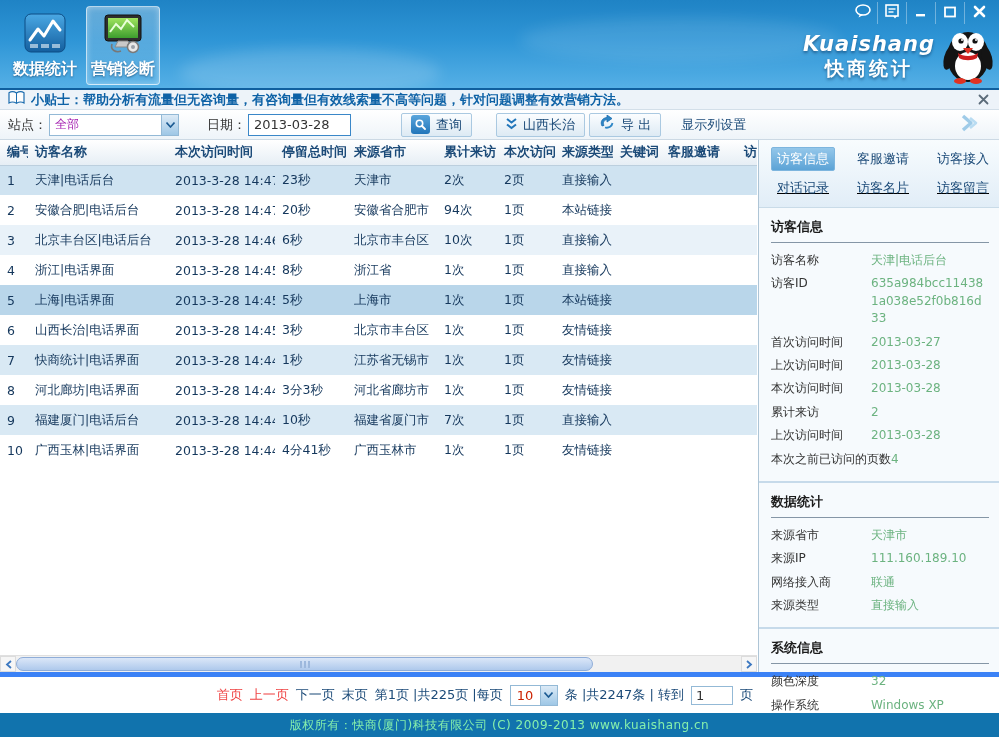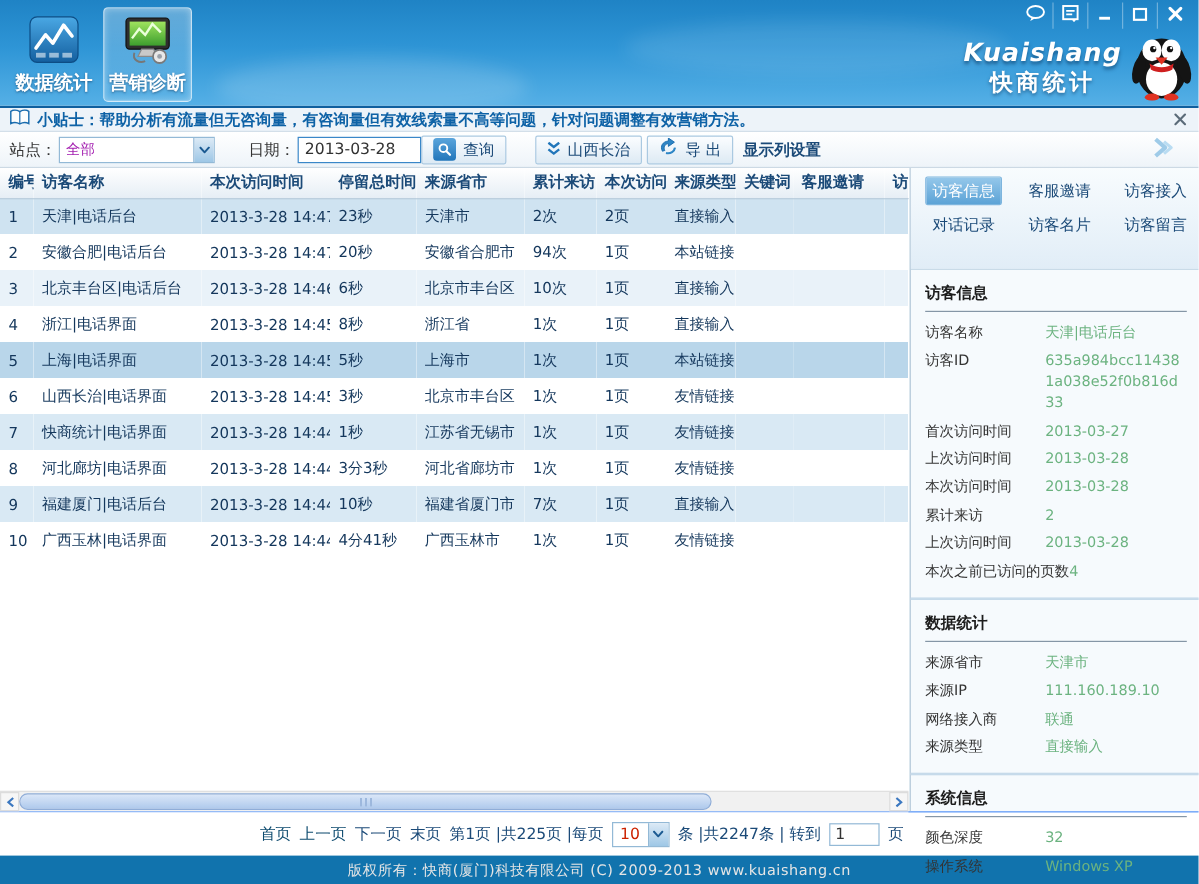--- a/index.html
+++ b/index.html
@@ -32,62 +32,62 @@
 
 .filterbar { height:30px; background:linear-gradient(180deg,#ffffff,#eef4f9); border-bottom:1px solid #ccd9e4; display:flex; align-items:center; padding-left:8px; position:relative; }
 .flabel { font-size:13px; color:#333; white-space:nowrap; }
 .fake-select { width:130px; height:22px; border:1px solid #93b9d6; background:#fff; display:flex; align-items:center; margin-left:2px; cursor:pointer; }
 .fake-select .sel-value { flex:1; font-size:12px; color:#a21caf; padding-left:5px; white-space:nowrap; overflow:hidden; }
 .sel-arrow { width:17px; height:100%; background:linear-gradient(180deg,#dceaf6,#9ec7e6); border-left:1px solid #93b9d6; display:flex; align-items:center; justify-content:center; }
 .date-input { width:103px; height:22px; border:1px solid #3a87c8; font-size:13px; color:#333; padding:0 5px; margin-left:2px; font-family:inherit; }
 .fbtn { height:24px; border:1px solid #aac9e1; background:linear-gradient(180deg,#fbfdff,#ddeaf4); border-radius:2px; display:flex; align-items:center; padding:0 9px; gap:6px; cursor:pointer; }
 .fbtn-label { font-size:13px; color:#1b4a78; white-space:nowrap; }
 .search-chip { width:19px; height:19px; border-radius:3px; background:linear-gradient(180deg,#5aa5dc,#2276ba); display:flex; align-items:center; justify-content:center; }
-.col-settings { font-size:13px; color:#1b4a78; margin-left:8px; cursor:pointer; white-space:nowrap;font-weight:bold; }
+.col-settings { font-size:13px; color:#1b4a78; margin-left:20px; cursor:pointer; white-space:nowrap; }
 .filter-expand { position:absolute; right:18px; top:4px; cursor:pointer; }
 .sp { display:inline-block; }
 
 
-.main { display:flex; height:537px; border-bottom:1px solid #3b82f6; }
+.main { display:flex; height:537px; border-bottom:5px solid #3b82f6; }
 .left { width:758px; display:flex; flex-direction:column; background:#fff; }
 table.grid { width:757px; border-collapse:collapse; table-layout:fixed; }
 table.grid th { height:25px; background:linear-gradient(180deg,#ffffff,#e6eef5); border-bottom:1px solid #bccfde; font-size:13px; font-weight:bold; color:#1b4a78; text-align:left; padding-left:7px; white-space:nowrap; overflow:hidden; }
 table.grid td { height:30px; font-size:12.5px; color:#14375c; padding-left:7px; white-space:nowrap; overflow:hidden; cursor:default; }
 .left-spacer { flex:1; background:#fff; }
 .hscroll { height:17px; display:flex; align-items:stretch; background:#f1f1f1; border-top:1px solid #e0e0e0; width:757px; }
 .hs-btn { width:16px; background:#f6f6f6; border:1px solid #dcdcdc; display:flex; align-items:center; justify-content:center; cursor:pointer; }
 .hs-thumb { width:577px; margin:1px 0; background:linear-gradient(180deg,#dbe7f8,#aec9ec); border:1px solid #8fadd8; border-radius:8px; display:flex; align-items:center; justify-content:center; cursor:grab; }
 .hs-grip { width:10px; height:7px; background:repeating-linear-gradient(90deg,#9db8dd 0 2px,transparent 2px 4px); }
 .hs-track { flex:1; }
 
 
 .right-panel { width:241px; background:#f6fafd; border-left:1px solid #aec5d6; display:flex; flex-direction:column; }
 .tabs { padding:7px 6px 7px 12px; background:linear-gradient(180deg,#f8fcfe,#e1edf7); border-bottom:1px solid #c9dbe8; }
 .tab-row { display:flex; gap:16px; margin-bottom:5px; }
-.tab-row:last-child { margin-bottom:17px; }
+.tab-row:last-child { margin-bottom:0;text-decoration:underline; }
 .tab { font-size:13px; color:#1b4a78; padding:2px 5px; cursor:pointer; white-space:nowrap; border:1px solid transparent; }
 .tab.active { background:linear-gradient(180deg,#94c7ea,#5ca3d6); color:#fff; border:1px solid #7db5de; border-radius:2px; }
 .section-title { margin:10px 10px 0 12px; font-size:13px; font-weight:bold; color:#1c1c1c; padding-bottom:6px; border-bottom:1px solid #8596a6; }
 .fields { padding:6px 6px 2px 12px; }
 .field { display:flex; align-items:flex-start; padding:3px 0; font-size:12px; line-height:1.45; }
 .field .k { flex:0 0 auto; min-width:100px; color:#333; white-space:nowrap; }
 .field .v { color:#6cb380; word-break:break-all; padding-right:4px; }
 .section-sep { height:9px; background:#d7e7f3; border-top:1px solid #c6daea; border-bottom:1px solid #c6daea; margin-top:8px; }
 
 
 .pagebar { height:36px; width:757px; display:flex; align-items:center; justify-content:flex-end; gap:7px; padding-right:4px; background:#fff; }
 .pg { font-size:13px; color:#1b4a78; cursor:pointer; white-space:nowrap; }
-.pg.disabled { color:#0c4a6e; cursor:default; }
+.pg.disabled { color:#ef4444; cursor:default; }
 .pg.static { cursor:default; }
 .pg-select { width:48px; height:21px; border:1px solid #93b9d6; background:#fff; display:flex; align-items:center; cursor:pointer; }
 .pg-select .sel-value { flex:1; font-size:13px; color:#cc2200; padding-left:6px; }
 .goto-input { width:42px; height:19px; border:1px solid #93b9d6; font-size:13px; color:#333; padding:0 4px; font-family:inherit; }
 
 
-.footer { height:24px; background:#1173ad; color:#e5e5e5; font-size:12px; display:flex; align-items:center; justify-content:center; letter-spacing:.5px; }
+.footer { height:24px; background:#1173ad; color:#86efac; font-size:12px; display:flex; align-items:center; justify-content:center; letter-spacing:.5px; }
 </style>
 </head>
 <body>
 
 <div class="window">
 
   <header class="titlebar">
     <div class="cloud cloud1"></div>
     <div class="cloud cloud2"></div>
 
@@ -220,21 +220,21 @@
     <div class="fake-select">
       <span class="sel-value">全部</span>
       <span class="sel-arrow">
         <svg width="9" height="6" viewBox="0 0 9 6">
             <path d="M0.5 0.5 L4.5 5 L8.5 0.5" fill="none" stroke="#1b5a92" stroke-width="1.6"></path>
           </svg>
       </span>
     </div>
     <span class="flabel sp" style="margin-left:28px;">日期：</span>
     <input class="date-input" value="2013-03-28" style="">
-    <div class="fbtn" style="align-items:center;">
+    <div class="fbtn" style="margin-left:50px;align-items:center;">
       <span class="search-chip">
         <svg width="11" height="11" viewBox="0 0 11 11">
             <circle cx="4.5" cy="4.5" r="3.2" fill="none" stroke="#fff" stroke-width="1.6"></circle>
             <line x1="7" y1="7" x2="10" y2="10" stroke="#fff" stroke-width="1.8" stroke-linecap="round"></line>
           </svg>
       </span>
       <span class="fbtn-label">查询</span>
     </div>
     <div class="fbtn" style="margin-left:24px;">
       <span>

